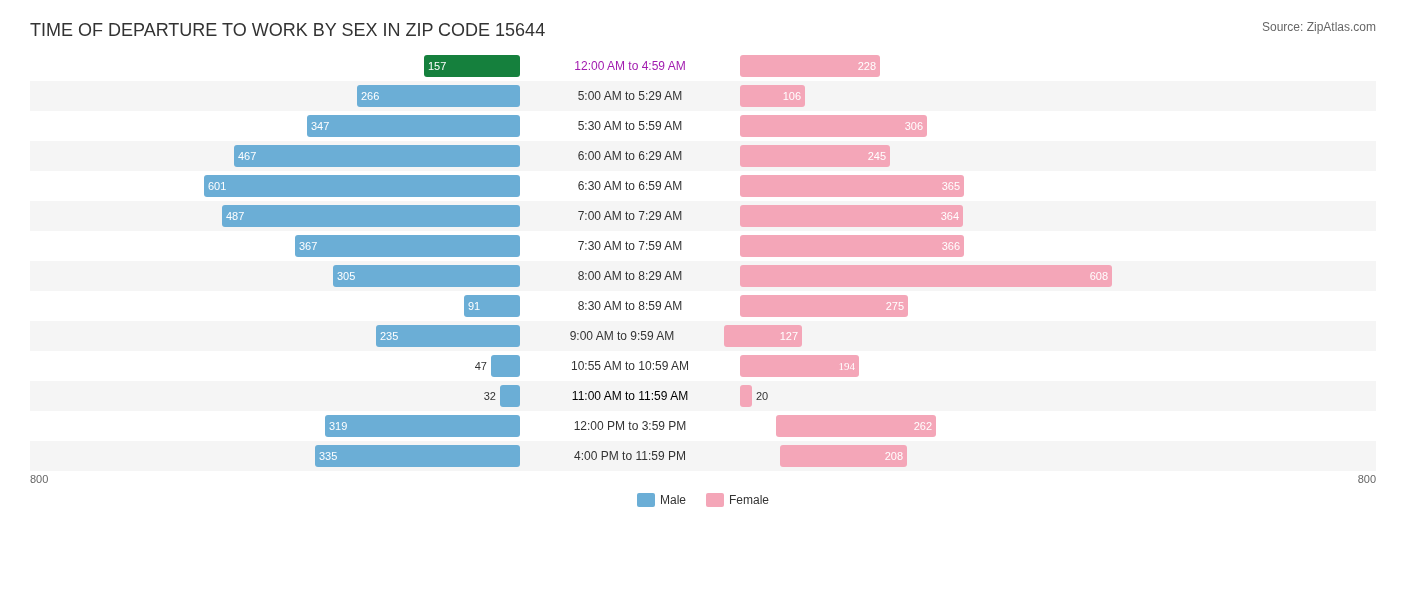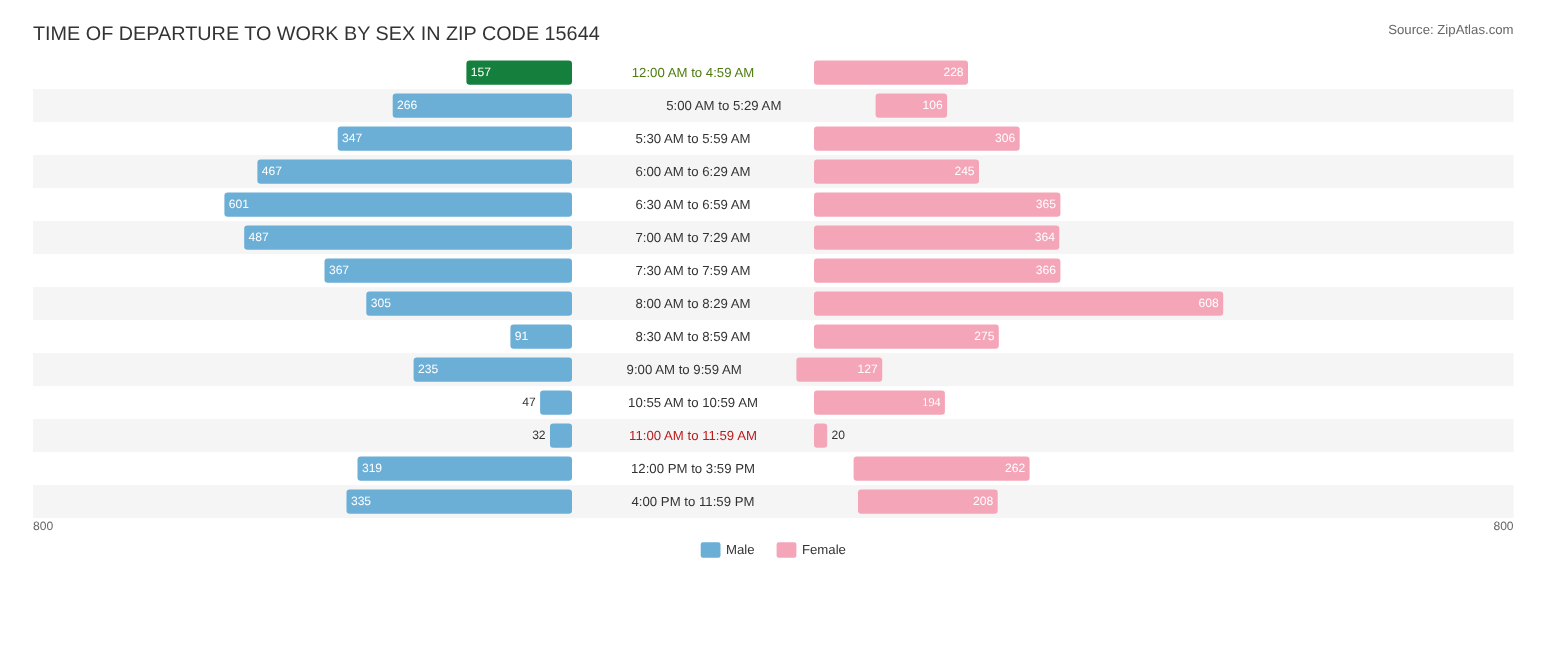--- a/index.html
+++ b/index.html
@@ -65,28 +65,28 @@
     <span class="source">Source: ZipAtlas.com</span>
   </div>
 
   <div id="chart-rows" style="margin-top:6px;">
   <div style="display: flex; align-items: center; height: 30px;">
         <div style="width: 490px; display: flex; justify-content: flex-end; align-items: center; padding-right: 0px;">
           <div style="background: #15803d; height: 22px; border-radius: 3px; width: 96px; display: flex; align-items: center; justify-content: flex-start; padding-left: 4px;">
             <span style="font-size: 11px; color: rgb(255, 255, 255); white-space: nowrap;">157</span>
           </div>
         </div>
-        <div style="width: 220px; flex-shrink: 0; text-align: center; font-size: 12px; color: #4d7c0f; padding: 0px 12px;">12:00 AM to 4:59 AM</div>
+        <div style="width: 220px; flex-shrink: 0; text-align: center; font-size: 12px; color: #a21caf; padding: 0px 12px;">12:00 AM to 4:59 AM</div>
         <div style="width: 490px; display: flex; justify-content: flex-start; align-items: center; padding-left: 0px;">
           <div style="background: rgb(244, 166, 184); height: 22px; border-radius: 3px; width: 140px; display: flex; align-items: center; justify-content: flex-end; padding-right: 4px;">
             <span style="font-size: 11px; color: rgb(255, 255, 255); white-space: nowrap;">228</span>
           </div>
         </div>
       </div>
-      <div style="display: flex; align-items: center; height: 30px; background: rgb(245, 245, 245); gap: 28px;">
+      <div style="display: flex; align-items: center; height: 30px; background: rgb(245, 245, 245);">
         <div style="width: 490px; display: flex; justify-content: flex-end; align-items: center; padding-right: 0px;">
           <div style="background: rgb(107, 174, 214); height: 22px; border-radius: 3px; width: 163px; display: flex; align-items: center; justify-content: flex-start; padding-left: 4px;">
             <span style="font-size: 11px; color: rgb(255, 255, 255); white-space: nowrap;">266</span>
           </div>
         </div>
         <div style="width: 220px; flex-shrink: 0; text-align: center; font-size: 12px; color: rgb(51, 51, 51); padding: 0px 6px;">5:00 AM to 5:29 AM</div>
         <div style="width: 490px; display: flex; justify-content: flex-start; align-items: center; padding-left: 0px;">
           <div style="background: rgb(244, 166, 184); height: 22px; border-radius: 3px; width: 65px; display: flex; align-items: center; justify-content: flex-end; padding-right: 4px;">
             <span style="font-size: 11px; color: rgb(255, 255, 255); white-space: nowrap;">106</span>
           </div>
@@ -206,21 +206,21 @@
           <div style="background: rgb(244, 166, 184); height: 22px; border-radius: 3px; width: 119px; display: flex; align-items: center; justify-content: flex-end; padding-right: 4px;">
             <span style="font-size: 11px; color: rgb(255, 255, 255); white-space: nowrap;">194</span>
           </div>
         </div>
       </div>
       <div style="display: flex; align-items: center; height: 30px; background: rgb(245, 245, 245);">
         <div style="width: 490px; display: flex; justify-content: flex-end; align-items: center; padding-right: 0px;">
           <span style="font-size: 11px; color: rgb(51, 51, 51); padding-right: 4px; white-space: nowrap;">32</span>
           <div style="background: rgb(107, 174, 214); height: 22px; border-radius: 3px; width: 20px; min-width: 2px;"></div>
         </div>
-        <div style="width: 220px; flex-shrink: 0; text-align: center; font-size: 12px; color: #b91c1c; padding: 0px 6px;">11:00 AM to 11:59 AM</div>
+        <div style="width: 220px; flex-shrink: 0; text-align: center; font-size: 12px; color: #000000; padding: 0px 6px;">11:00 AM to 11:59 AM</div>
         <div style="width: 490px; display: flex; justify-content: flex-start; align-items: center; padding-left: 0px;">
           <div style="background: rgb(244, 166, 184); height: 22px; border-radius: 3px; width: 12px; min-width: 2px;"></div>
           <span style="font-size: 11px; color: rgb(51, 51, 51); padding-left: 4px; white-space: nowrap;">20</span>
         </div>
       </div>
       <div style="display: flex; align-items: center; height: 30px;">
         <div style="width: 490px; display: flex; justify-content: flex-end; align-items: center; padding-right: 0px;">
           <div style="background: rgb(107, 174, 214); height: 22px; border-radius: 3px; width: 195px; display: flex; align-items: center; justify-content: flex-start; padding-left: 4px;">
             <span style="font-size: 11px; color: rgb(255, 255, 255); white-space: nowrap;">319</span>
           </div>

